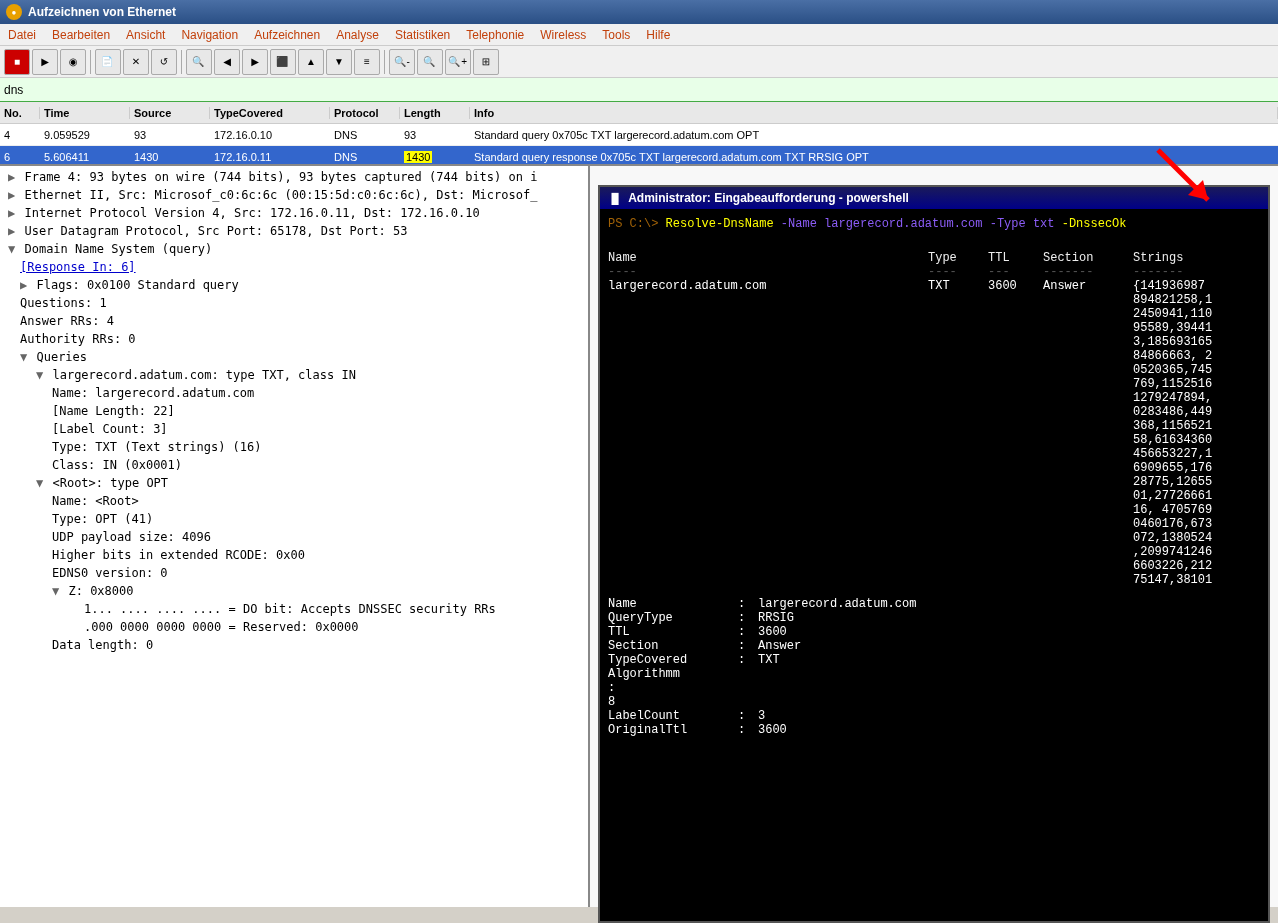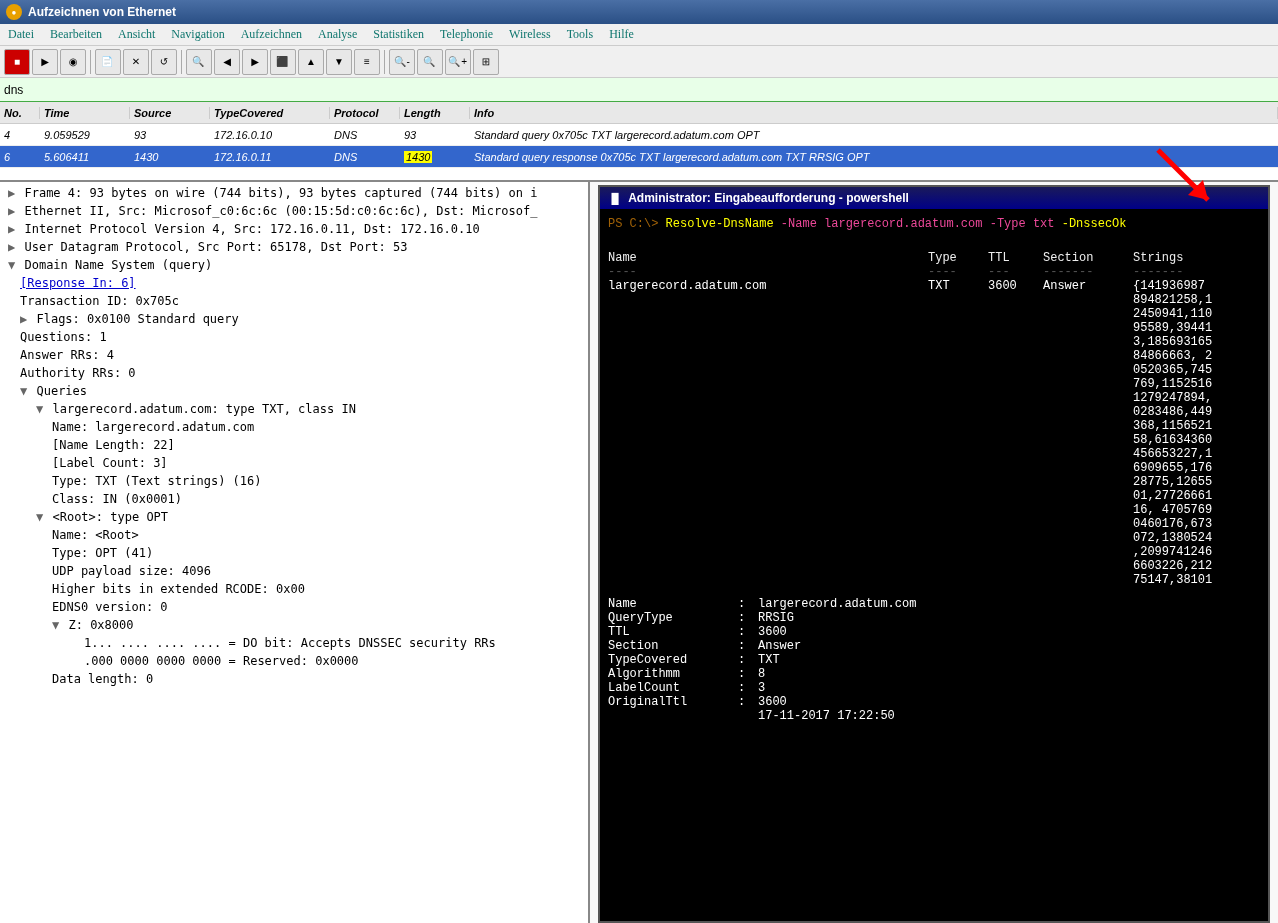--- a/index.html
+++ b/index.html
@@ -30,22 +30,21 @@
       background: #f0f0f0;
       height: 22px;
       display: flex;
       align-items: center;
       border-bottom: 1px solid #ccc;
     }
     .menu-item {
       padding: 2px 8px;
       font-size: 12px;
       cursor: pointer;
-      color: #0f766e;
-      font-family: Liberation Serif, serif;
+      color: #c2410c;
     }
 
     
     .toolbar {
       background: #f0f0f0;
       height: 32px;
       display: flex;
       align-items: center;
       padding: 2px 4px;
       border-bottom: 1px solid #ccc;
@@ -77,24 +76,23 @@
       height: 18px;
       border: none;
       background: transparent;
       font-size: 12px;
       outline: none;
     }
 
     
     .packet-list {
       background: white;
-      height: 80px;
+      height: 64px;
       border-bottom: 2px solid #888;
       overflow: hidden;
-      font-style: italic;
     }
     .pkt-header {
       display: grid;
       grid-template-columns: 40px 90px 80px 120px 70px 70px 1fr;
       background: #e8e8e8;
       border-bottom: 1px solid #ccc;
       height: 22px;
       align-items: center;
     }
     .pkt-col {
@@ -285,21 +283,20 @@
 
 <div class="main-area">
 
   <div class="packet-detail">
     <div class="detail-item"><span class="expand-arrow">▶</span> Frame 4: 93 bytes on wire (744 bits), 93 bytes captured (744 bits) on i</div>
     <div class="detail-item"><span class="expand-arrow">▶</span> Ethernet II, Src: Microsof_c0:6c:6c (00:15:5d:c0:6c:6c), Dst: Microsof_</div>
     <div class="detail-item"><span class="expand-arrow">▶</span> Internet Protocol Version 4, Src: 172.16.0.11, Dst: 172.16.0.10</div>
     <div class="detail-item"><span class="expand-arrow">▶</span> User Datagram Protocol, Src Port: 65178, Dst Port: 53</div>
     <div class="detail-item"><span class="collapse-arrow">▼</span> Domain Name System (query)</div>
     <div class="detail-item detail-indent1"><span class="detail-link">[Response In: 6]</span></div>
-    <div class="detail-item detail-indent1">Transaction ID: 0x705c</div>
     <div class="detail-item detail-indent1"><span class="expand-arrow">▶</span> Flags: 0x0100 Standard query</div>
     <div class="detail-item detail-indent1">Questions: 1</div>
     <div class="detail-item detail-indent1">Answer RRs: 4</div>
     <div class="detail-item detail-indent1">Authority RRs: 0</div>
     <div class="detail-item detail-indent1"><span class="collapse-arrow">▼</span> Queries</div>
     <div class="detail-item detail-indent2"><span class="collapse-arrow">▼</span> largerecord.adatum.com: type TXT, class IN</div>
     <div class="detail-item detail-indent3">Name: largerecord.adatum.com</div>
     <div class="detail-item detail-indent3">[Name Length: 22]</div>
     <div class="detail-item detail-indent3">[Label Count: 3]</div>
     <div class="detail-item detail-indent3">Type: TXT (Text strings) (16)</div>
@@ -320,21 +317,21 @@
   </div>
 </div>
 
 <div class="ps-overlay">
   <div class="ps-titlebar">
     <span class="ps-titlebar-icon">▐▌</span>
     <span>Administrator: Eingabeaufforderung - powershell</span>
   </div>
   <div class="ps-content">
     <div class="ps-cmd">
-      <span style="color:#a16207;">PS C:\&gt; </span><span style="color:#ffff00;">Resolve-DnsName</span><span style="color:#ec4899;"> -Name largerecord.adatum.com -Type txt </span><span style="color:#ffff00;">-DnssecOk</span>
+      <span style="color:#a16207;">PS C:\&gt; </span><span style="color:#ffff00;">Resolve-DnsName</span><span style="color:#8b5cf6;"> -Name largerecord.adatum.com -Type txt </span><span style="color:#ffff00;">-DnssecOk</span>
     </div>
     <div style="height:12px;"></div>
 
     <div style="display:grid; grid-template-columns: 320px 60px 55px 90px 1fr; color:#eee; font-family:'Courier New',monospace; font-size:12px;">
       <span>Name</span>
       <span>Type</span>
       <span>TTL</span>
       <span>Section</span>
       <span>Strings</span>
     </div>
@@ -396,39 +393,34 @@
       <div style="display:flex;">
           <span style="width:130px;">Section</span>
           <span style="width:20px;">:</span>
           <span>Answer</span>
         </div>
       <div style="display:flex;">
           <span style="width:130px;">TypeCovered</span>
           <span style="width:20px;">:</span>
           <span>TXT</span>
         </div>
-      <div style="display:flex;">
+      <div style="display:flex;flex-direction:column;">
           <span style="width:130px;">Algorithmm</span>
           <span style="width:20px;">:</span>
           <span>8</span>
         </div>
       <div style="display:flex;">
           <span style="width:130px;">LabelCount</span>
           <span style="width:20px;">:</span>
           <span>3</span>
         </div>
       <div style="display:flex;">
           <span style="width:130px;">OriginalTtl</span>
           <span style="width:20px;">:</span>
           <span>3600</span>
-        </div>
-      <div style="display:flex;">
-          <span style="width:130px;"></span>
-          <span style="width:20px;"></span>
-          <span>17-11-2017 17:22:50</span>
         </div>
     </div>
   </div>
 </div>
 
 <div class="red-arrow">
   <svg width="80" height="80" viewBox="0 0 80 80">
     <line x1="10" y1="10" x2="60" y2="60" stroke="red" stroke-width="5"></line>
     <polygon points="60,60 40,55 55,40" fill="red"></polygon>
   </svg>

